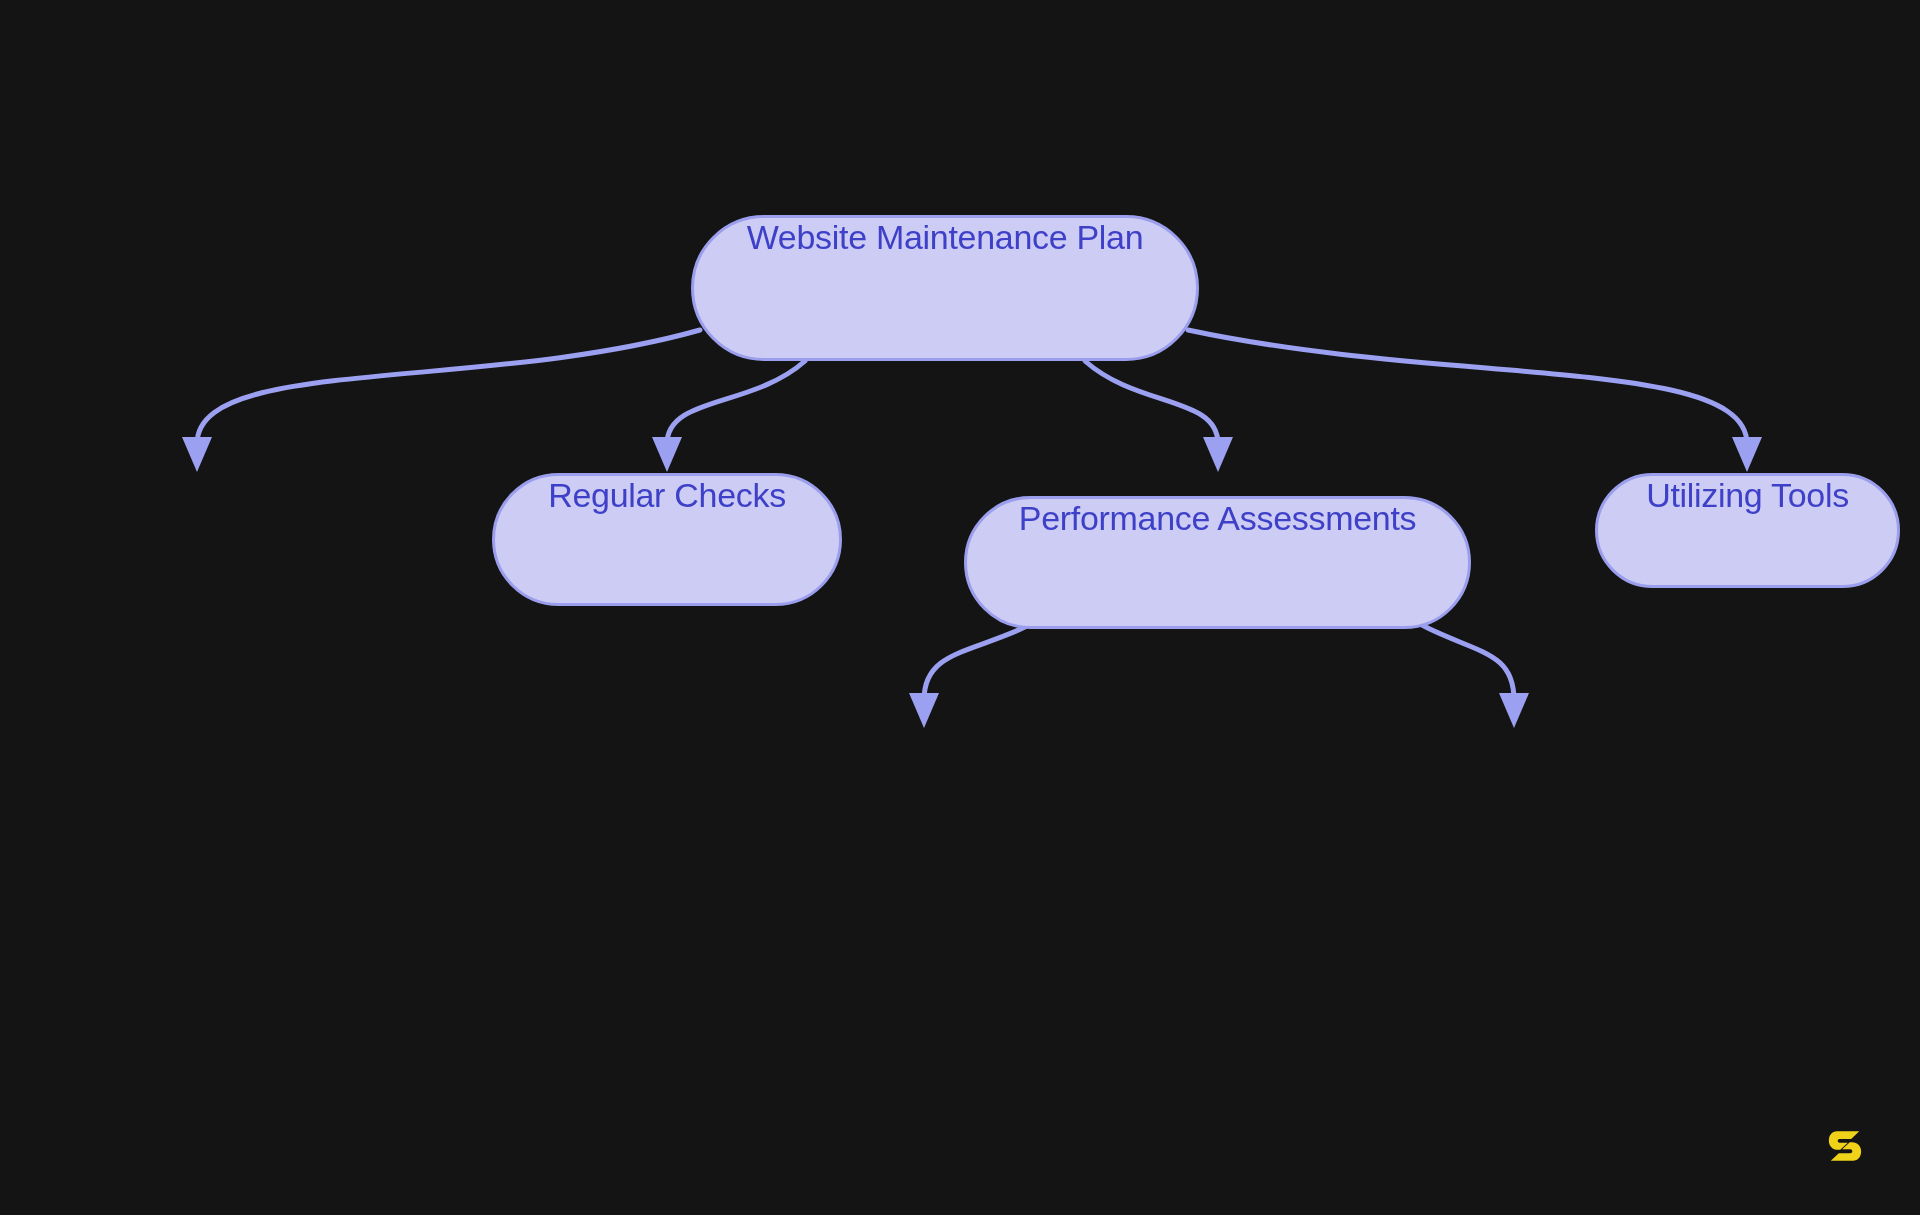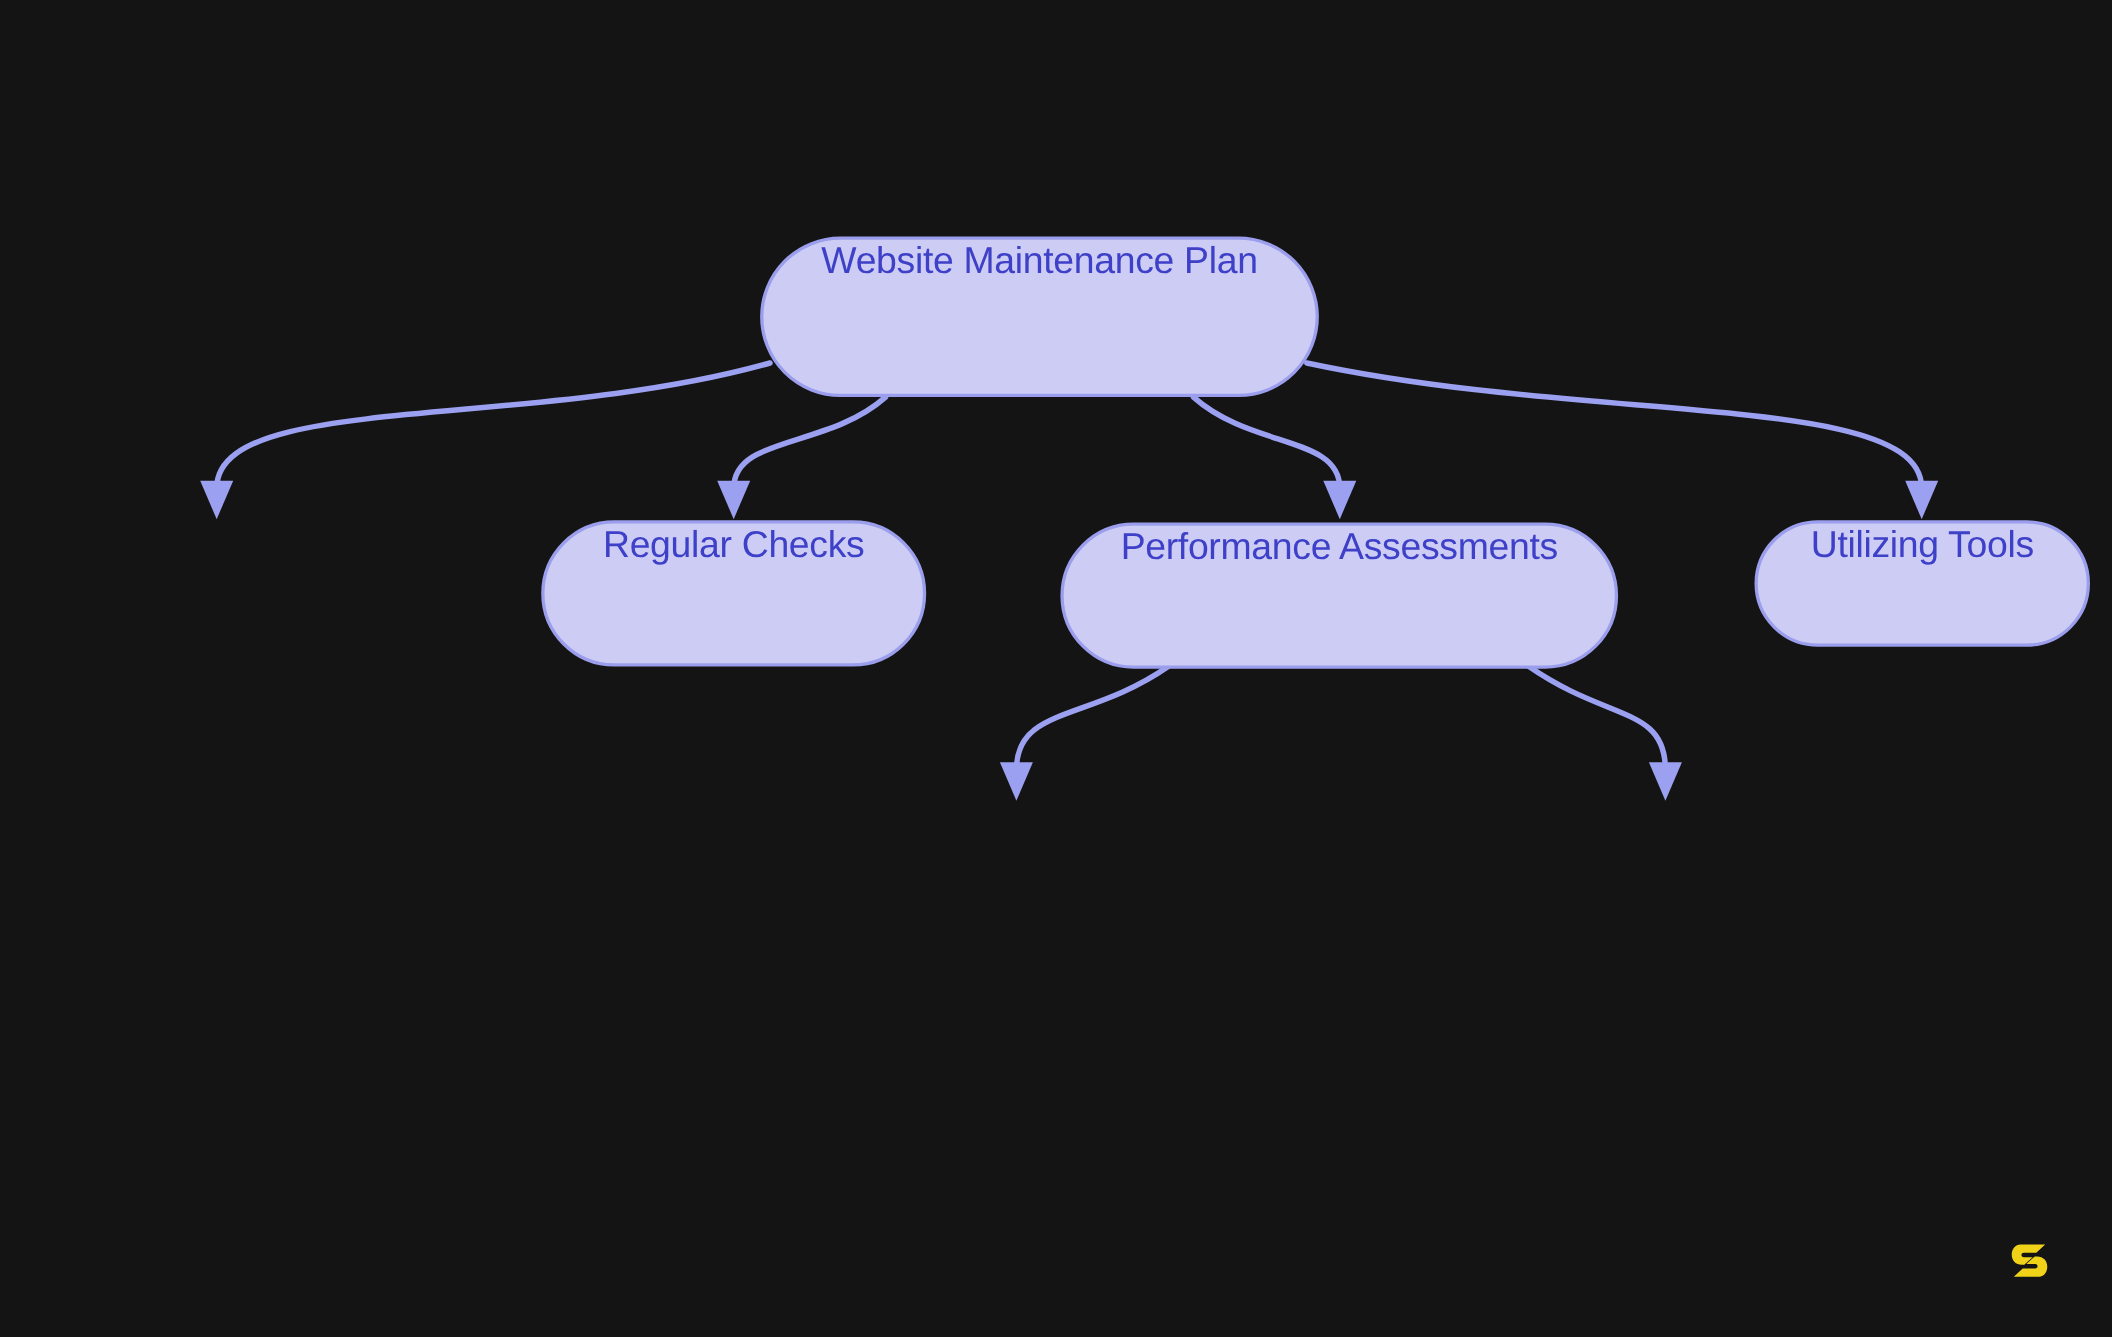--- a/index.html
+++ b/index.html
@@ -35,21 +35,21 @@
     justify-content:center;
     color:var(--color-node-text);
     font-size:34px;
     letter-spacing:-0.3px;
     white-space:nowrap;
     text-align:center;
   }
   .node-root   {left:691px; top:215px; width:508px; height:146px; border-radius:73px;}
   .node-reg    {left:20px;  top:473px; width:355px; height:133px; border-radius:67px;}
   .node-sec    {left:492px; top:473px; width:350px; height:133px; border-radius:67px;}
-  .node-perf   {left:964px; top:475px; width:507px; height:133px; border-radius:67px;}
+  .node-perf   {left:964px; top:496px; width:507px; height:133px; border-radius:67px;}
   .node-tools  {left:1595px;top:473px; width:305px; height:115px; border-radius:67px;}
   .node-verify {left:733px; top:728px; width:382px; height:135px; border-radius:68px;}
   .node-ensure {left:1233px;top:728px; width:563px; height:135px; border-radius:68px;}
   .logo{
     position:absolute;
     left:1826px; top:1128px;
     width:38px; height:36px;
   }
   .logo path{fill:var(--color-logo);}
 </style>

